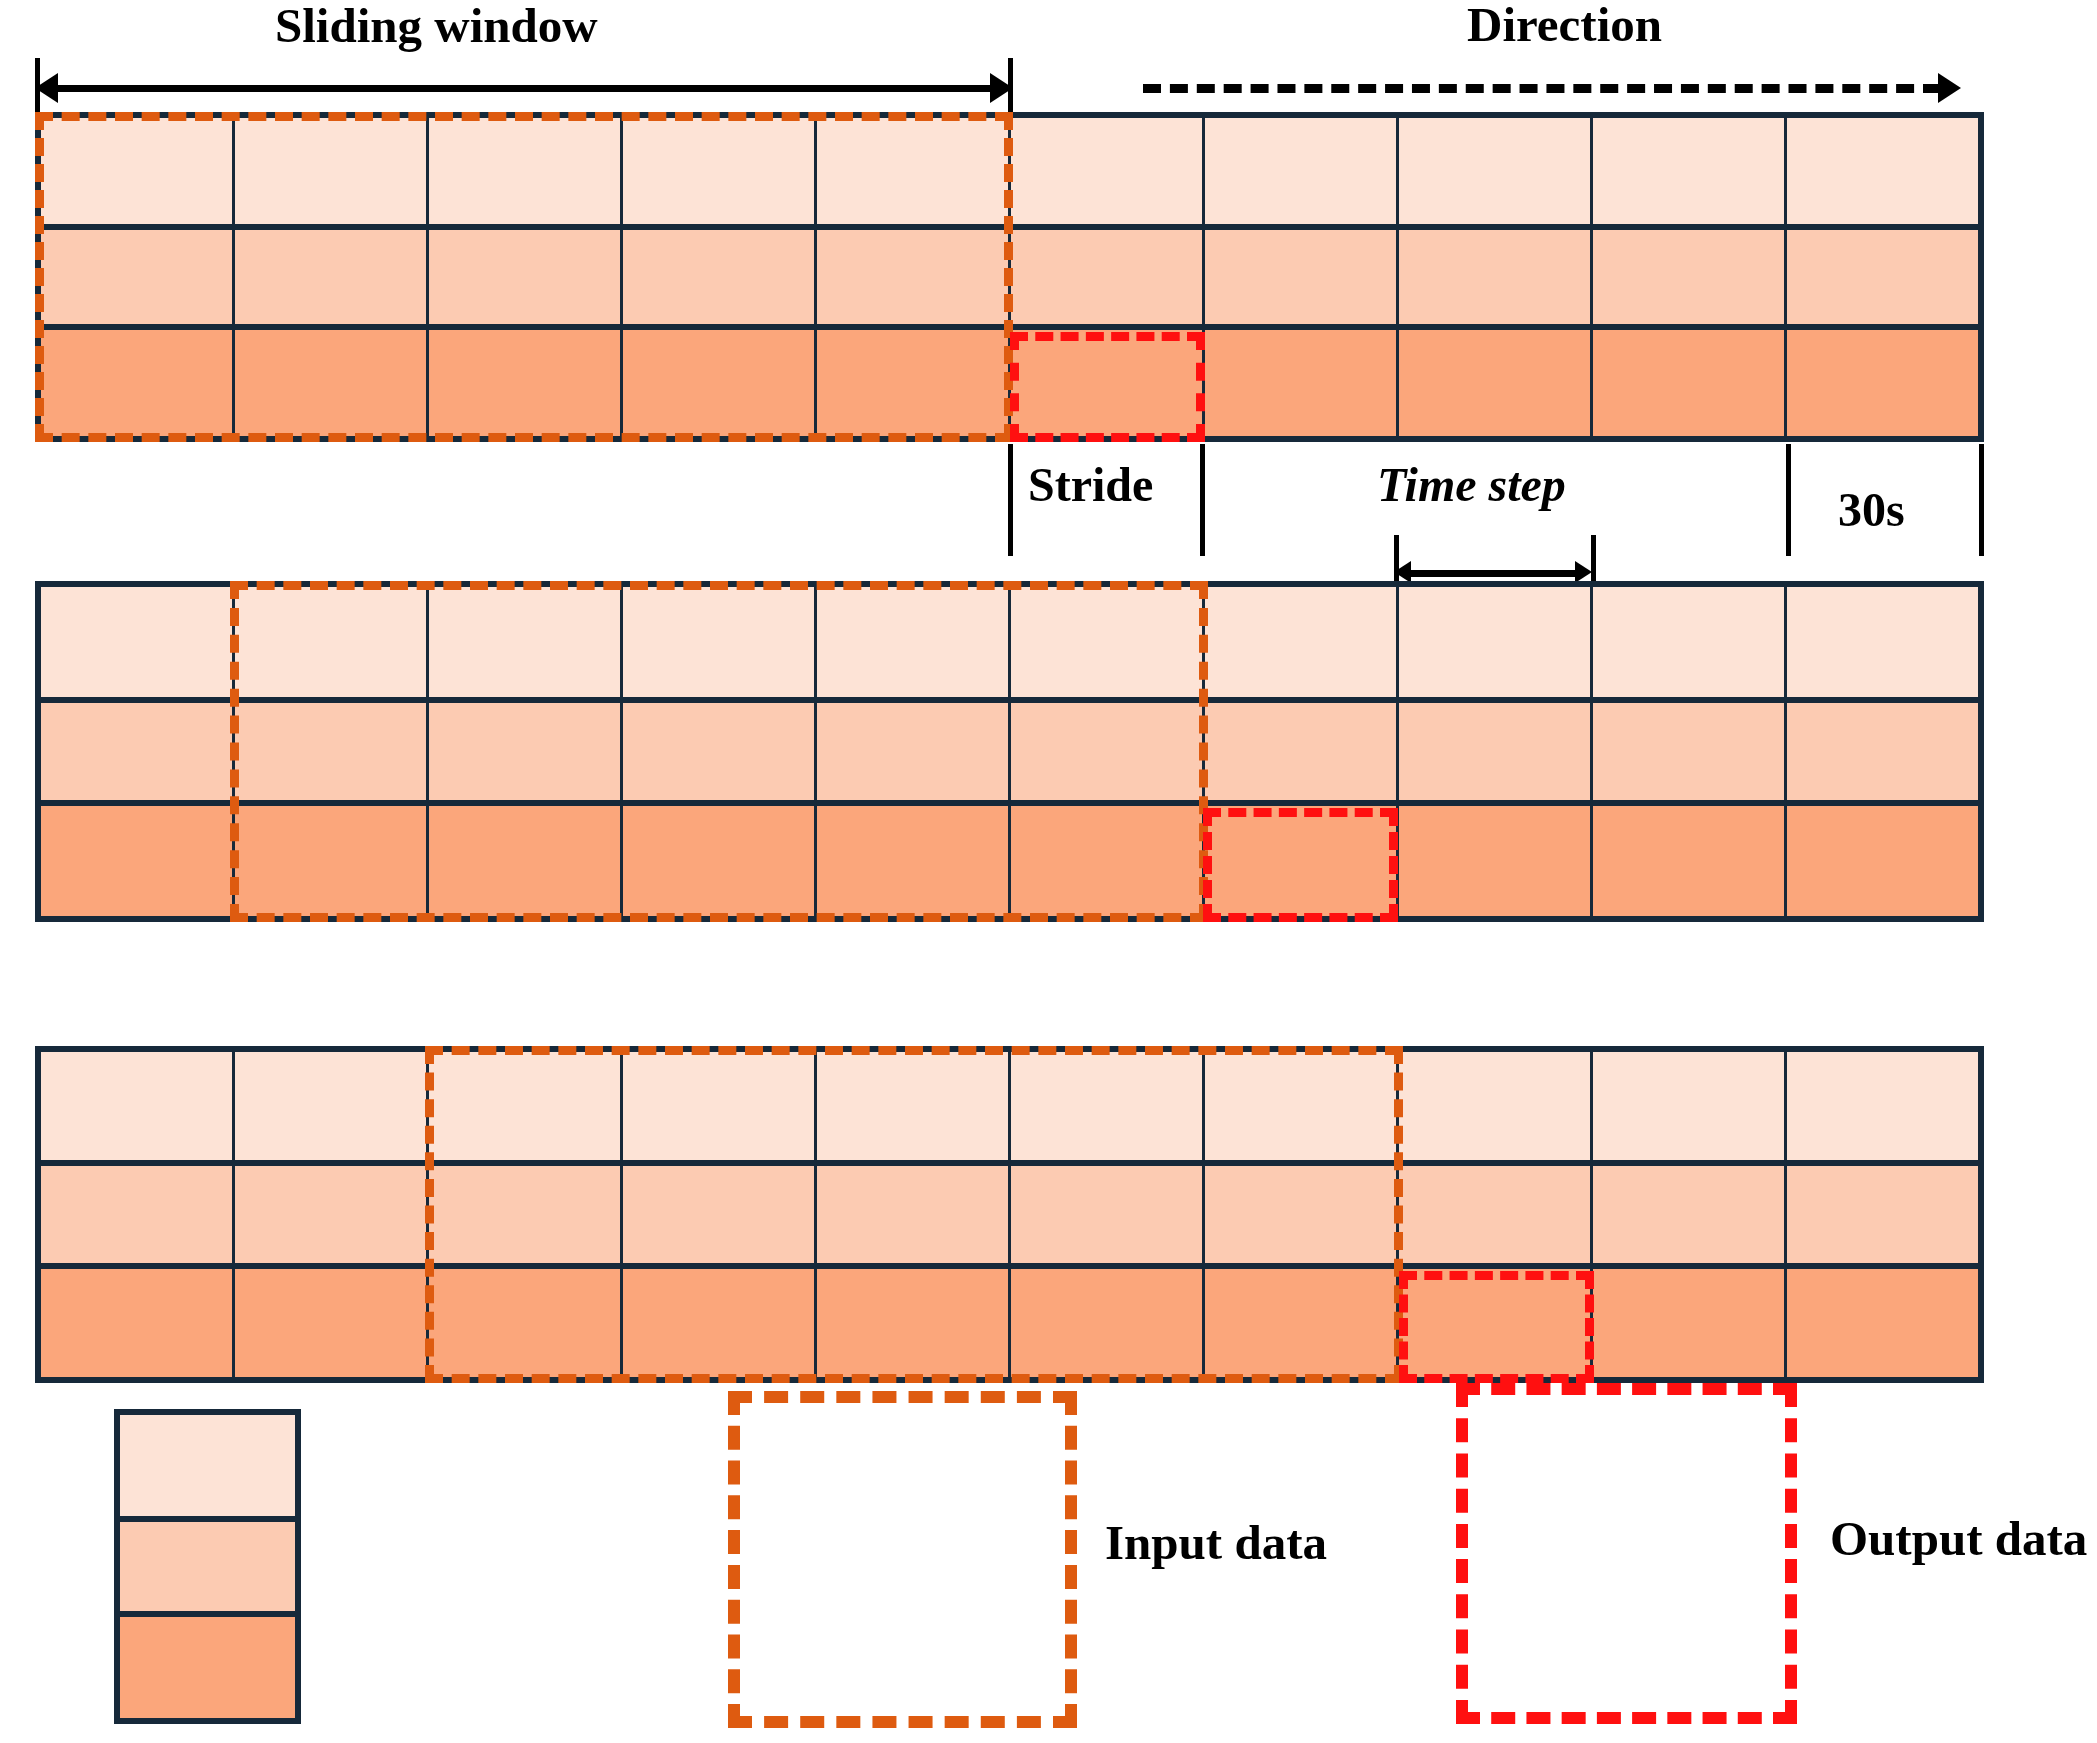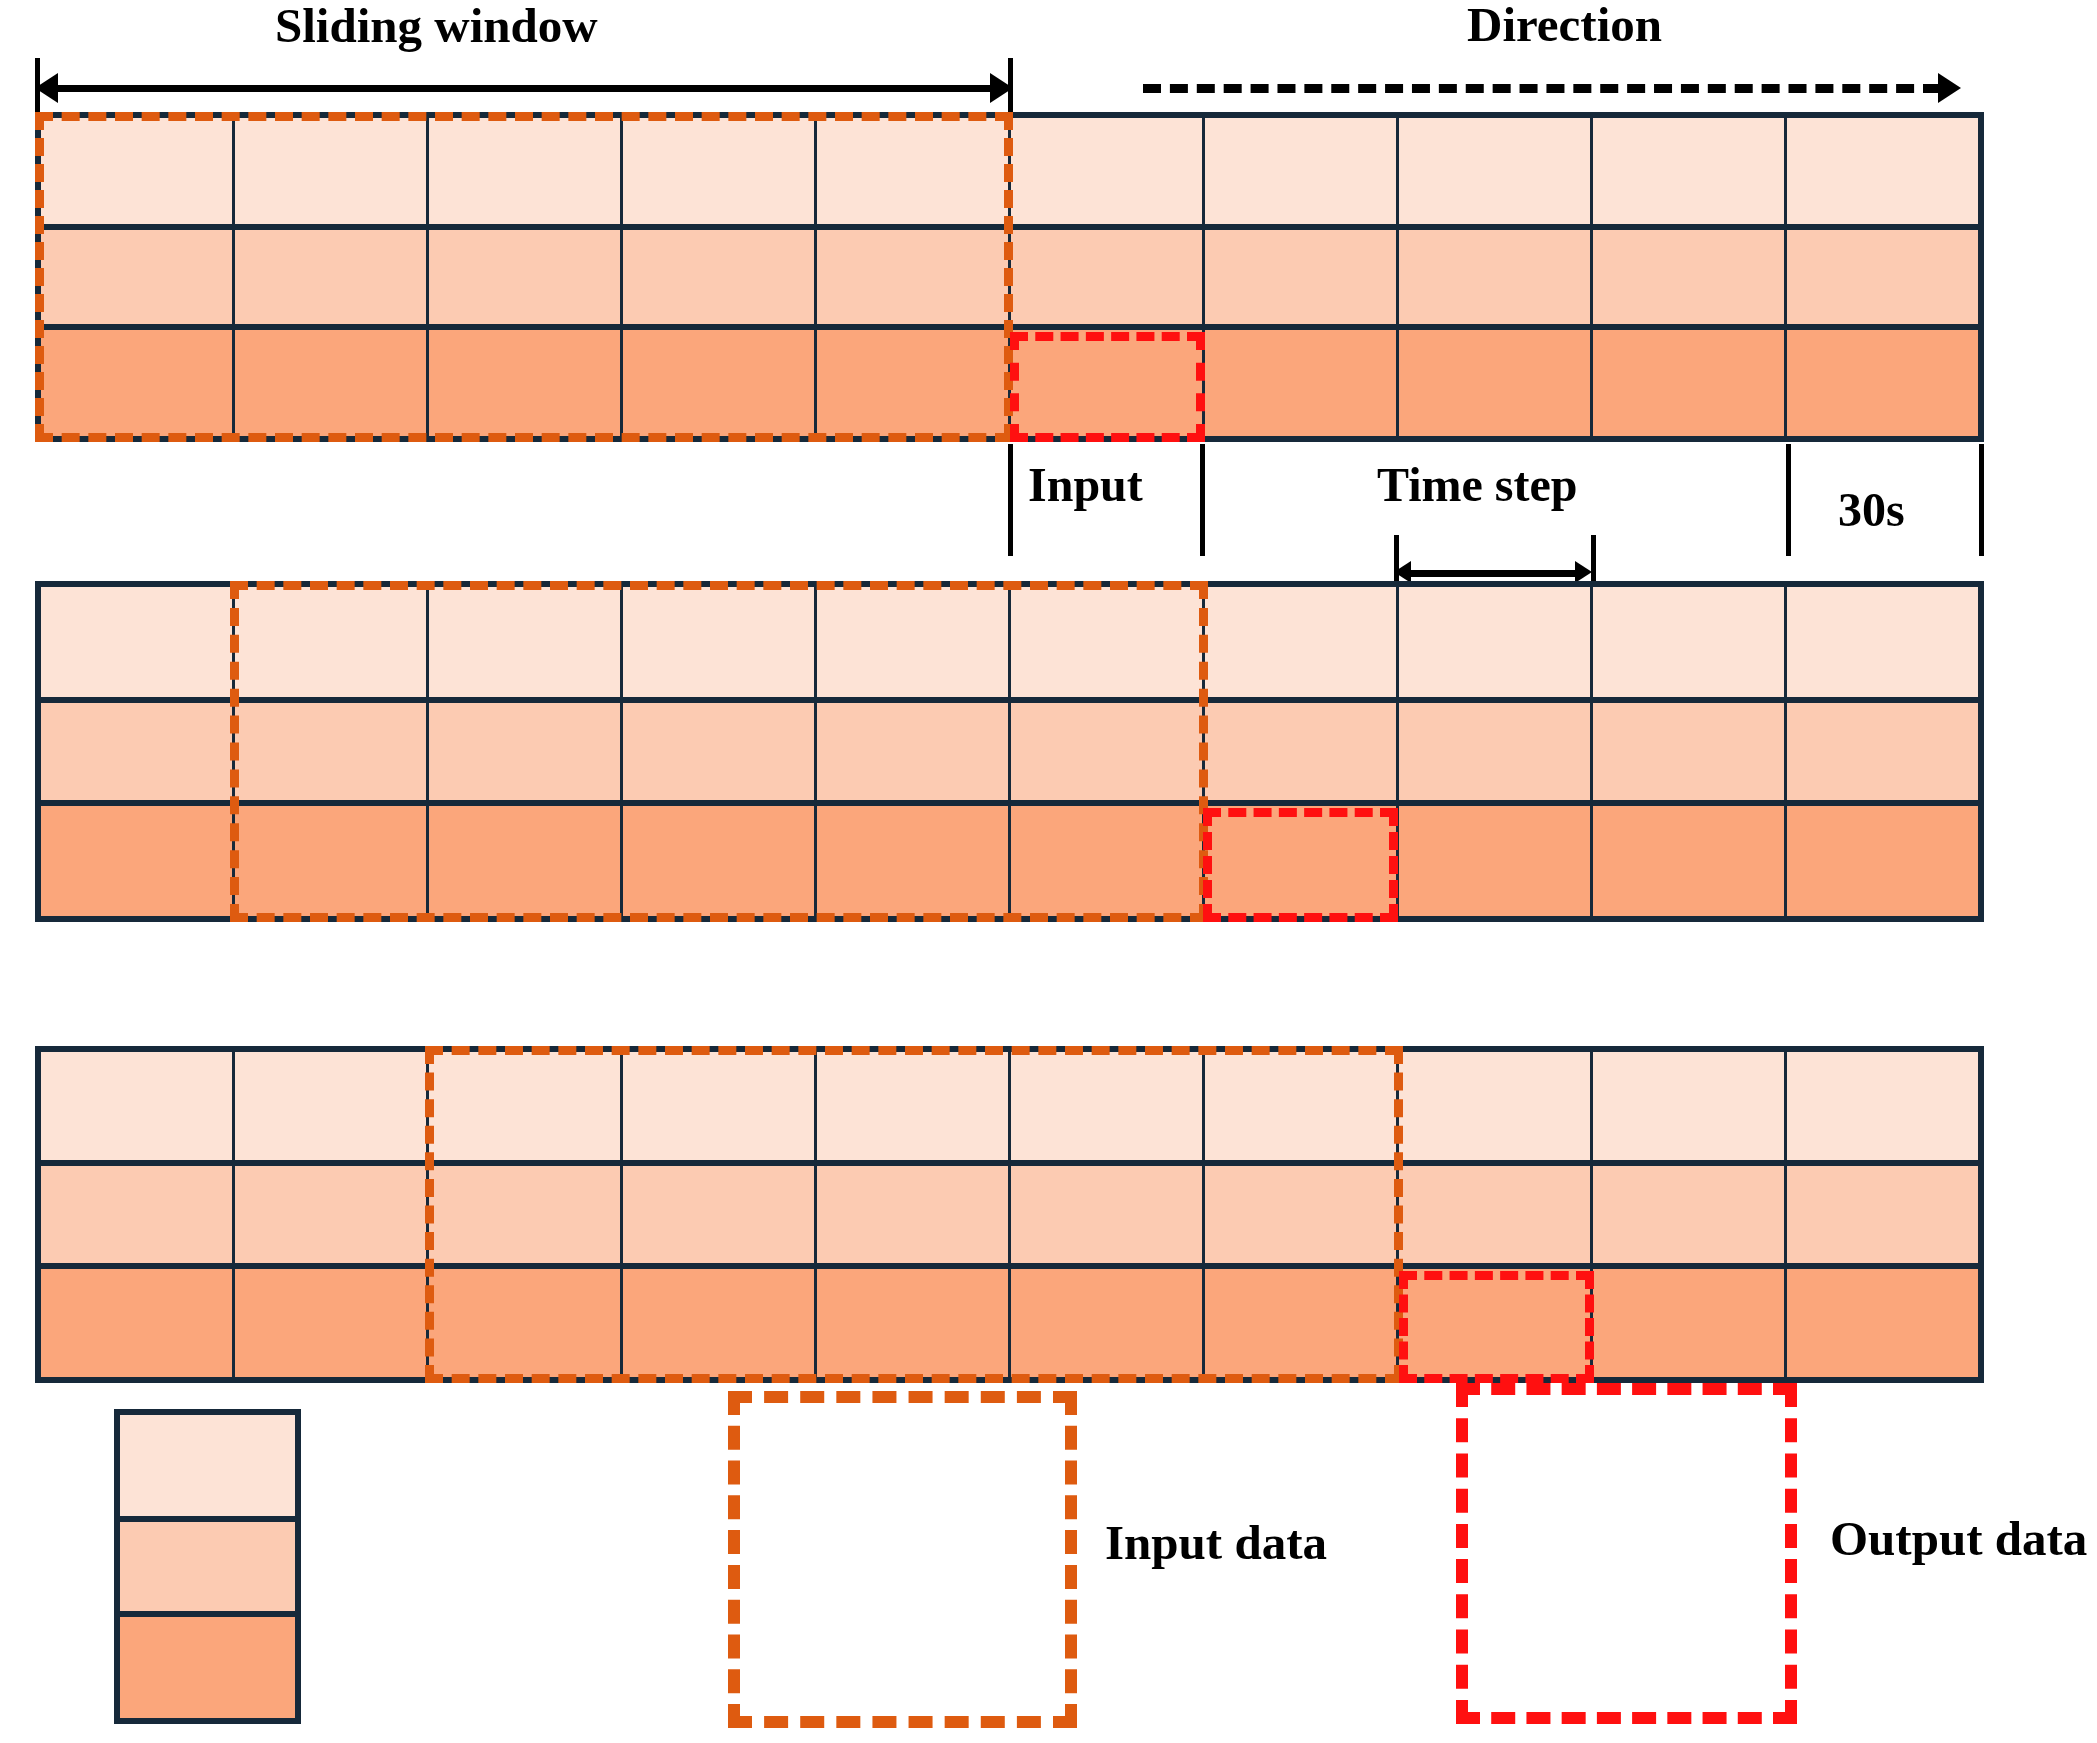--- a/index.html
+++ b/index.html
@@ -28,21 +28,21 @@
   .outbox{position:absolute;box-sizing:border-box;
           border:9.7px dashed #FF1010;pointer-events:none;}
 
   
   .lbl{position:absolute;font-weight:bold;color:#000;white-space:nowrap;
        font-family:"Liberation Serif",serif;}
 
   #sliding-window-label{left:255px;top:-3px;font-size:49px;}
   #direction-label{left:1447px;top:-4.5px;font-size:49px;}
   #stride-label{left:1008px;top:457px;font-size:48px;}
-  #timestep-label{left:1357px;top:457px;font-size:48px;}
+  #timestep-label{left:1357px;top:457px;font-size:48px;font-style:italic;}
   #thirty-label{left:1818px;top:482px;font-size:48px;}
 
   
   .vtick{position:absolute;width:5.2px;background:#000;}
   .harrowline{position:absolute;height:6.7px;background:#000;}
   .arrowhead{position:absolute;width:0;height:0;
              border-top:15.7px solid transparent;border-bottom:15.7px solid transparent;}
   .arrowhead.right{border-left:23px solid #000;}
   .arrowhead.left{border-right:23px solid #000;}
 
@@ -126,21 +126,21 @@
       <div class="gcell"></div>
       <div class="gcell"></div>
       <div class="gcell"></div>
     </div>
   </div>
   <div class="winbox" style="left:15px;top:112px;width:978px;height:330px;"></div>
   <div class="outbox" style="left:990px;top:332px;width:195px;height:110px;"></div>
 
   <div class="vtick" style="left:988px;top:444px;height:112px;"></div>
   <div class="vtick" style="left:1180px;top:444px;height:112px;"></div>
-  <div class="lbl" id="stride-label">Input</div>
+  <div class="lbl" id="stride-label">Stride</div>
 
   <div class="vtick" style="left:1374px;top:535px;height:79px;"></div>
   <div class="vtick" style="left:1571px;top:535px;height:79px;"></div>
   <div class="harrowline" style="left:1389px;top:570px;width:169px;"></div>
   <div class="arrowhead sm left" style="left:1374px;top:561px;"></div>
   <div class="arrowhead sm right" style="left:1555px;top:561px;"></div>
   <div class="lbl" id="timestep-label">Time step</div>
 
   <div class="vtick" style="left:1766px;top:444px;height:112px;"></div>
   <div class="vtick" style="left:1959px;top:444px;height:112px;"></div>

